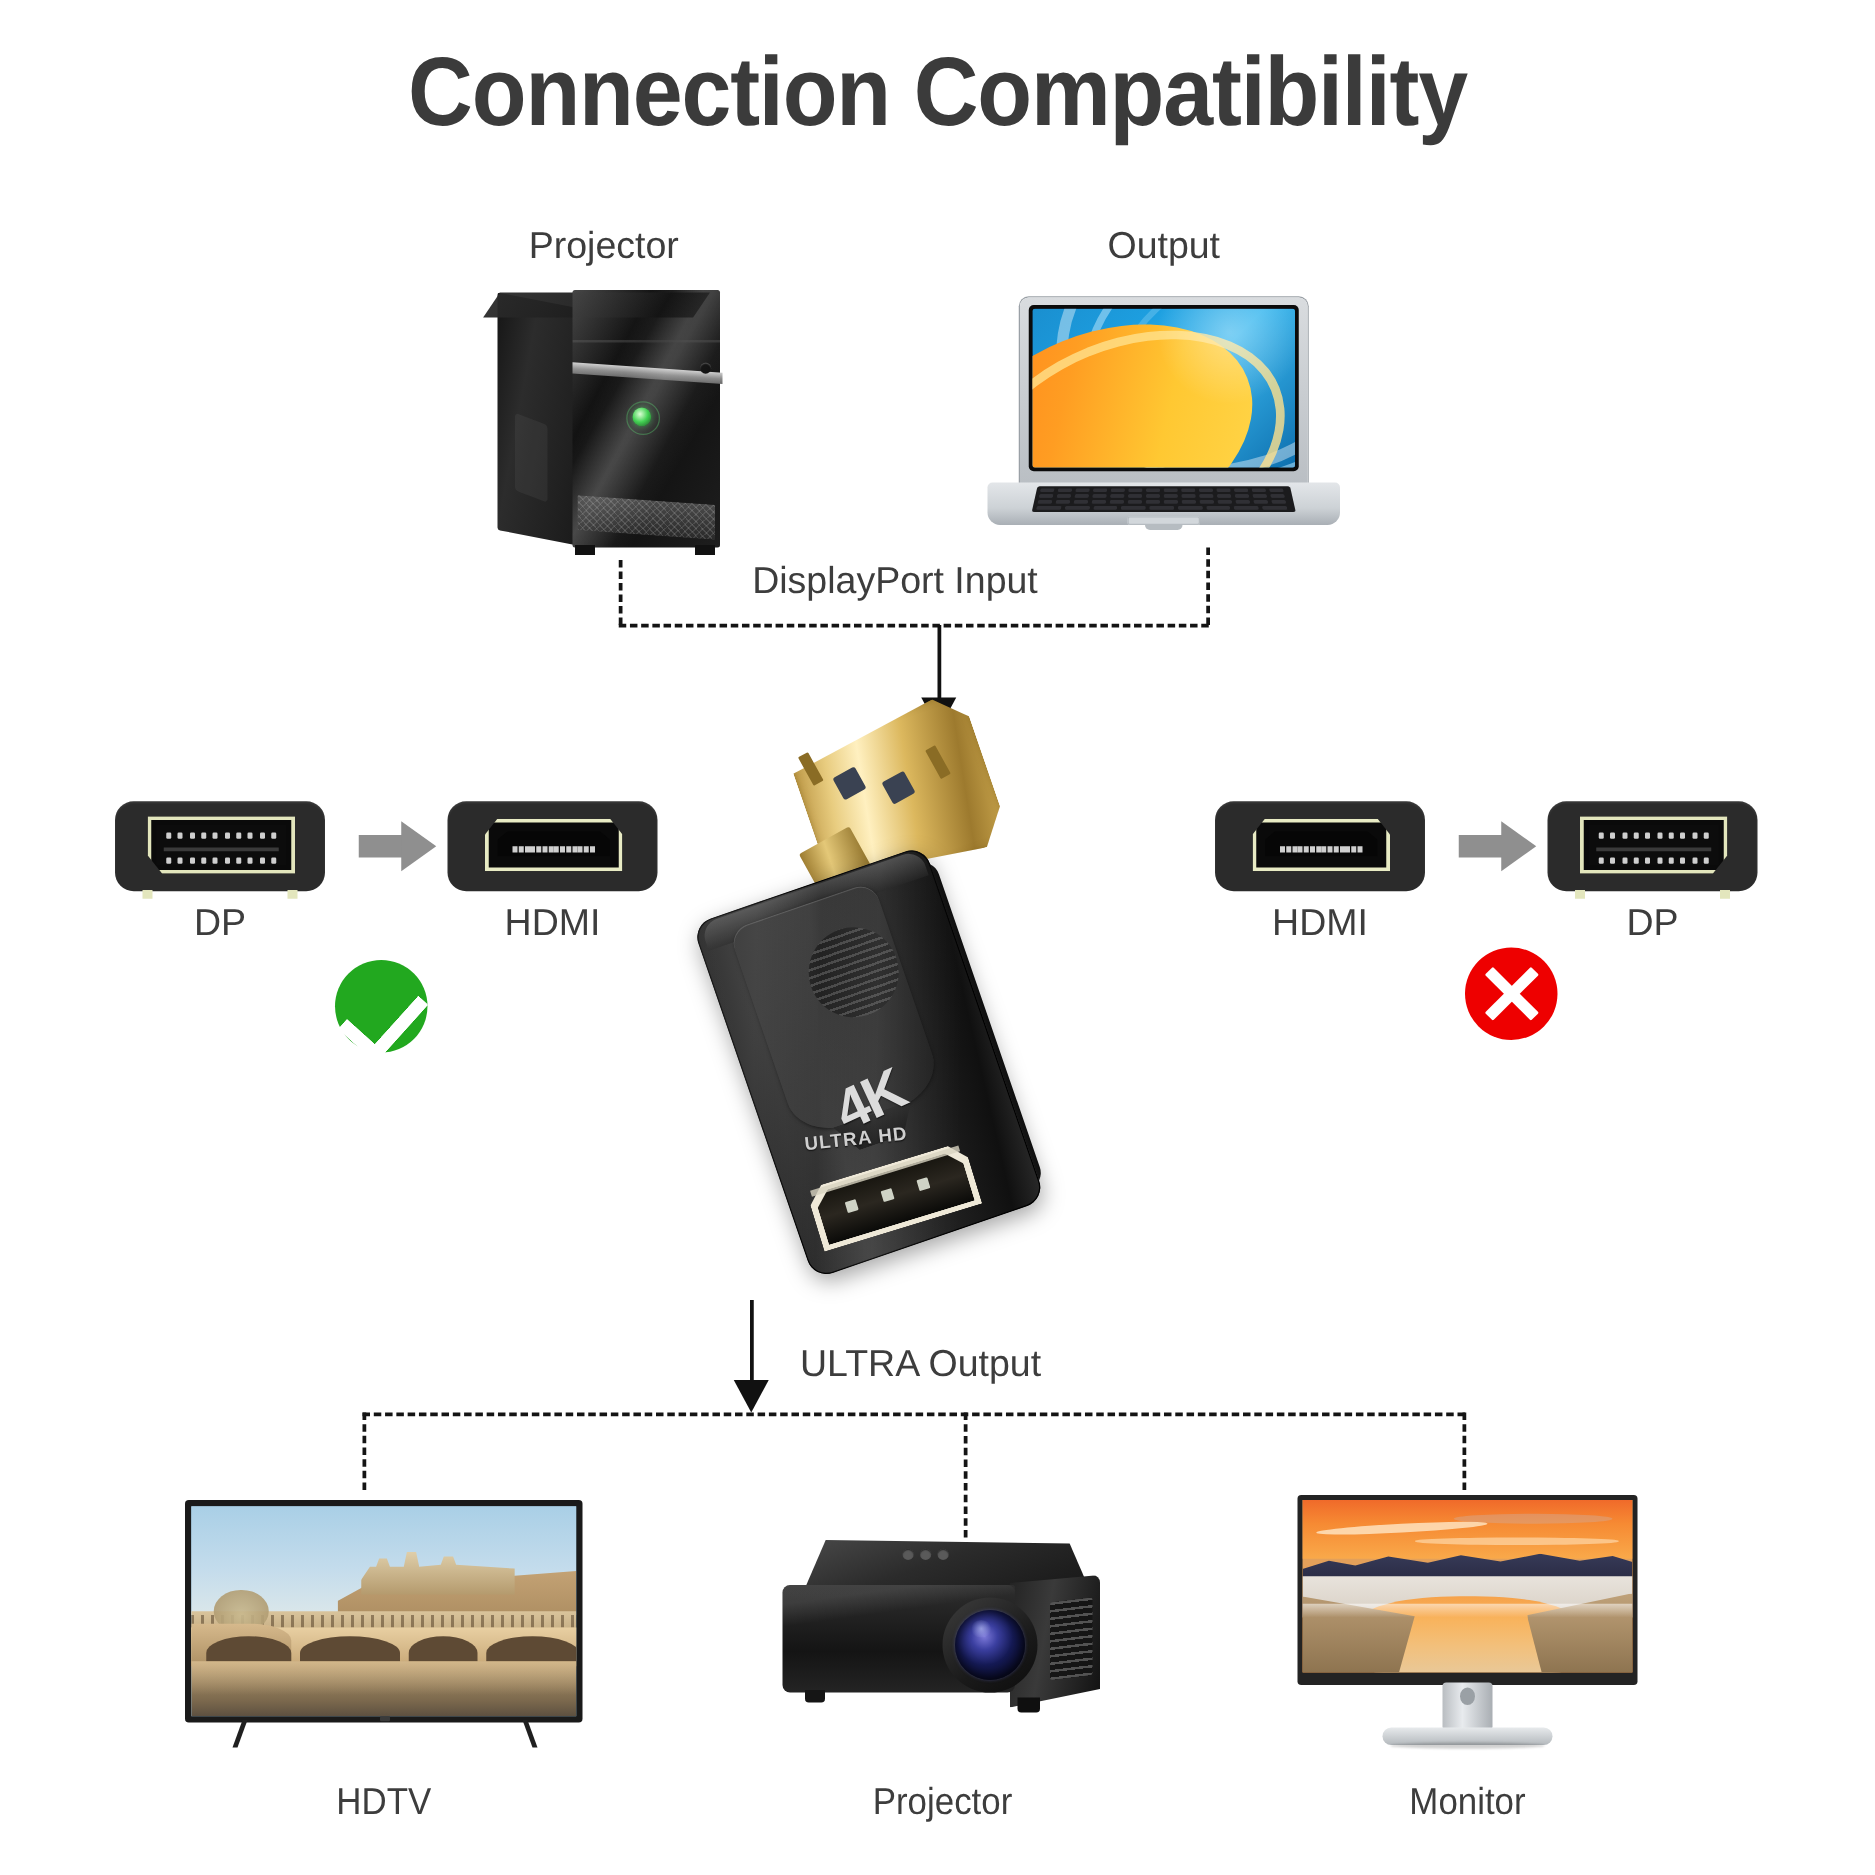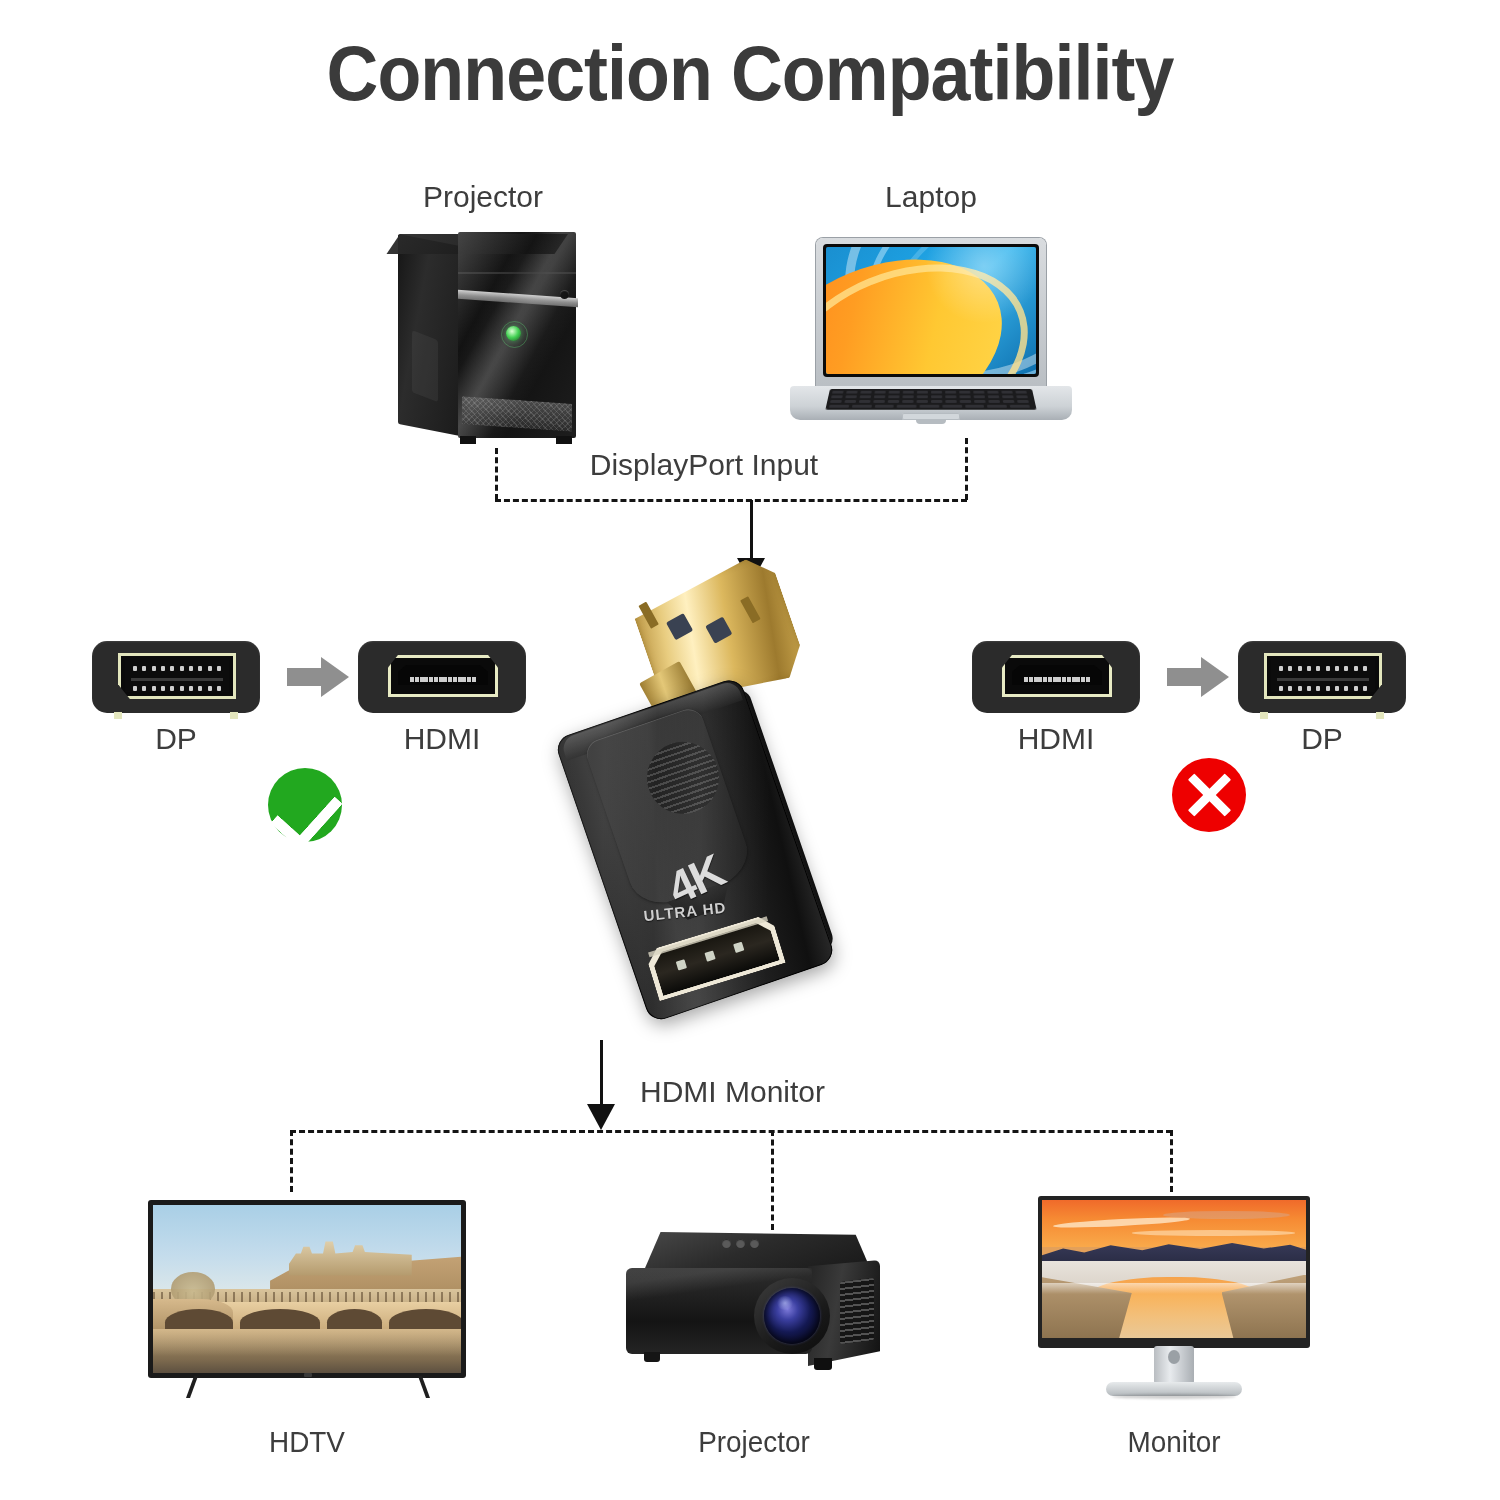--- a/index.html
+++ b/index.html
@@ -342,21 +342,21 @@
   #mon .neckhole{position:absolute;left:130px;top:154px;width:12px;height:14px;border-radius:50%;background:#9aa0a5;}
   #mon .stand{position:absolute;left:68px;top:186px;width:136px;height:14px;background:linear-gradient(180deg,#e7eaec,#b4b9bd);border-radius:7px;}
   #mon .standsh{position:absolute;left:74px;top:198px;width:124px;height:5px;background:rgba(0,0,0,.18);border-radius:50%;filter:blur(1px);}
 </style>
 </head>
 <body>
 
 <div id="title">Connection Compatibility</div>
 
 <div class="cap" style="left:383px;top:180px;width:200px;">Projector</div>
-<div class="cap" style="left:831px;top:180px;width:200px;">Laptop</div>
+<div class="cap" style="left:831px;top:180px;width:200px;">Output</div>
 
 <div id="pc">
   <div class="side">
       <div class="sideport"></div>
     </div>
   <div class="front"></div>
   <div class="topface"></div>
   <div class="seam"></div>
   <div class="strip"></div>
   <div class="btn"></div>
@@ -434,21 +434,21 @@
       <i style="left: 155.444px; top: 17px; width: 18.7778px; height: 3.4px;"></i>
       <i style="left: 177.222px; top: 17px; width: 18.7778px; height: 3.4px;"></i>
     </div>
   <div class="tp"></div>
   <div class="notch"></div>
 </div>
 
 <div class="dash-v" style="left:495px;top:448px;height:52px;"></div>
 <div class="dash-v" style="left:965px;top:438px;height:62px;"></div>
 <div class="dash-h" style="left:495px;top:499px;width:472px;"></div>
-<div class="cap" style="left:504px;top:448px;width:400px;">DisplayPort  Input</div>
+<div class="cap" style="left:516px;top:448px;width:400px;">DisplayPort  Input</div>
 <div class="sol-v" style="left:750px;top:500px;height:62px;"></div>
 <div class="arrow-dn" style="left:737px;top:558px;"></div>
 
 <div class="conn" style="left:92px;top:641px;">
   <div class="dpPort bevelR">
     <div class="dpInner">
       <div class="pinrow r-top" style="top: 6px;">
           <i></i>
           <i></i>
           <i></i>
@@ -609,21 +609,21 @@
           <i style="left: 52px;"></i>
           <i style="left: 82px;"></i>
         </div>
     </div>
     <div class="hdmiLipT"></div>
   </div>
 </div>
 
 <div class="sol-v" style="left:600px;top:1040px;height:72px;"></div>
 <div class="arrow-dn" style="left:587px;top:1104px;"></div>
-<div class="cap" style="left:640px;top:1075px;width:320px;text-align:left;">HDMI  Monitor</div>
+<div class="cap" style="left:640px;top:1075px;width:320px;text-align:left;">ULTRA  Output</div>
 <div class="dash-h" style="left:290px;top:1130px;width:882px;"></div>
 <div class="dash-v" style="left:290px;top:1130px;height:62px;"></div>
 <div class="dash-v" style="left:771px;top:1130px;height:100px;"></div>
 <div class="dash-v" style="left:1170px;top:1130px;height:62px;"></div>
 
 <div id="hdtv">
   <div class="bez"></div>
   <div class="scr">
     <div class="sky"></div>
     <div class="hillR"></div>

